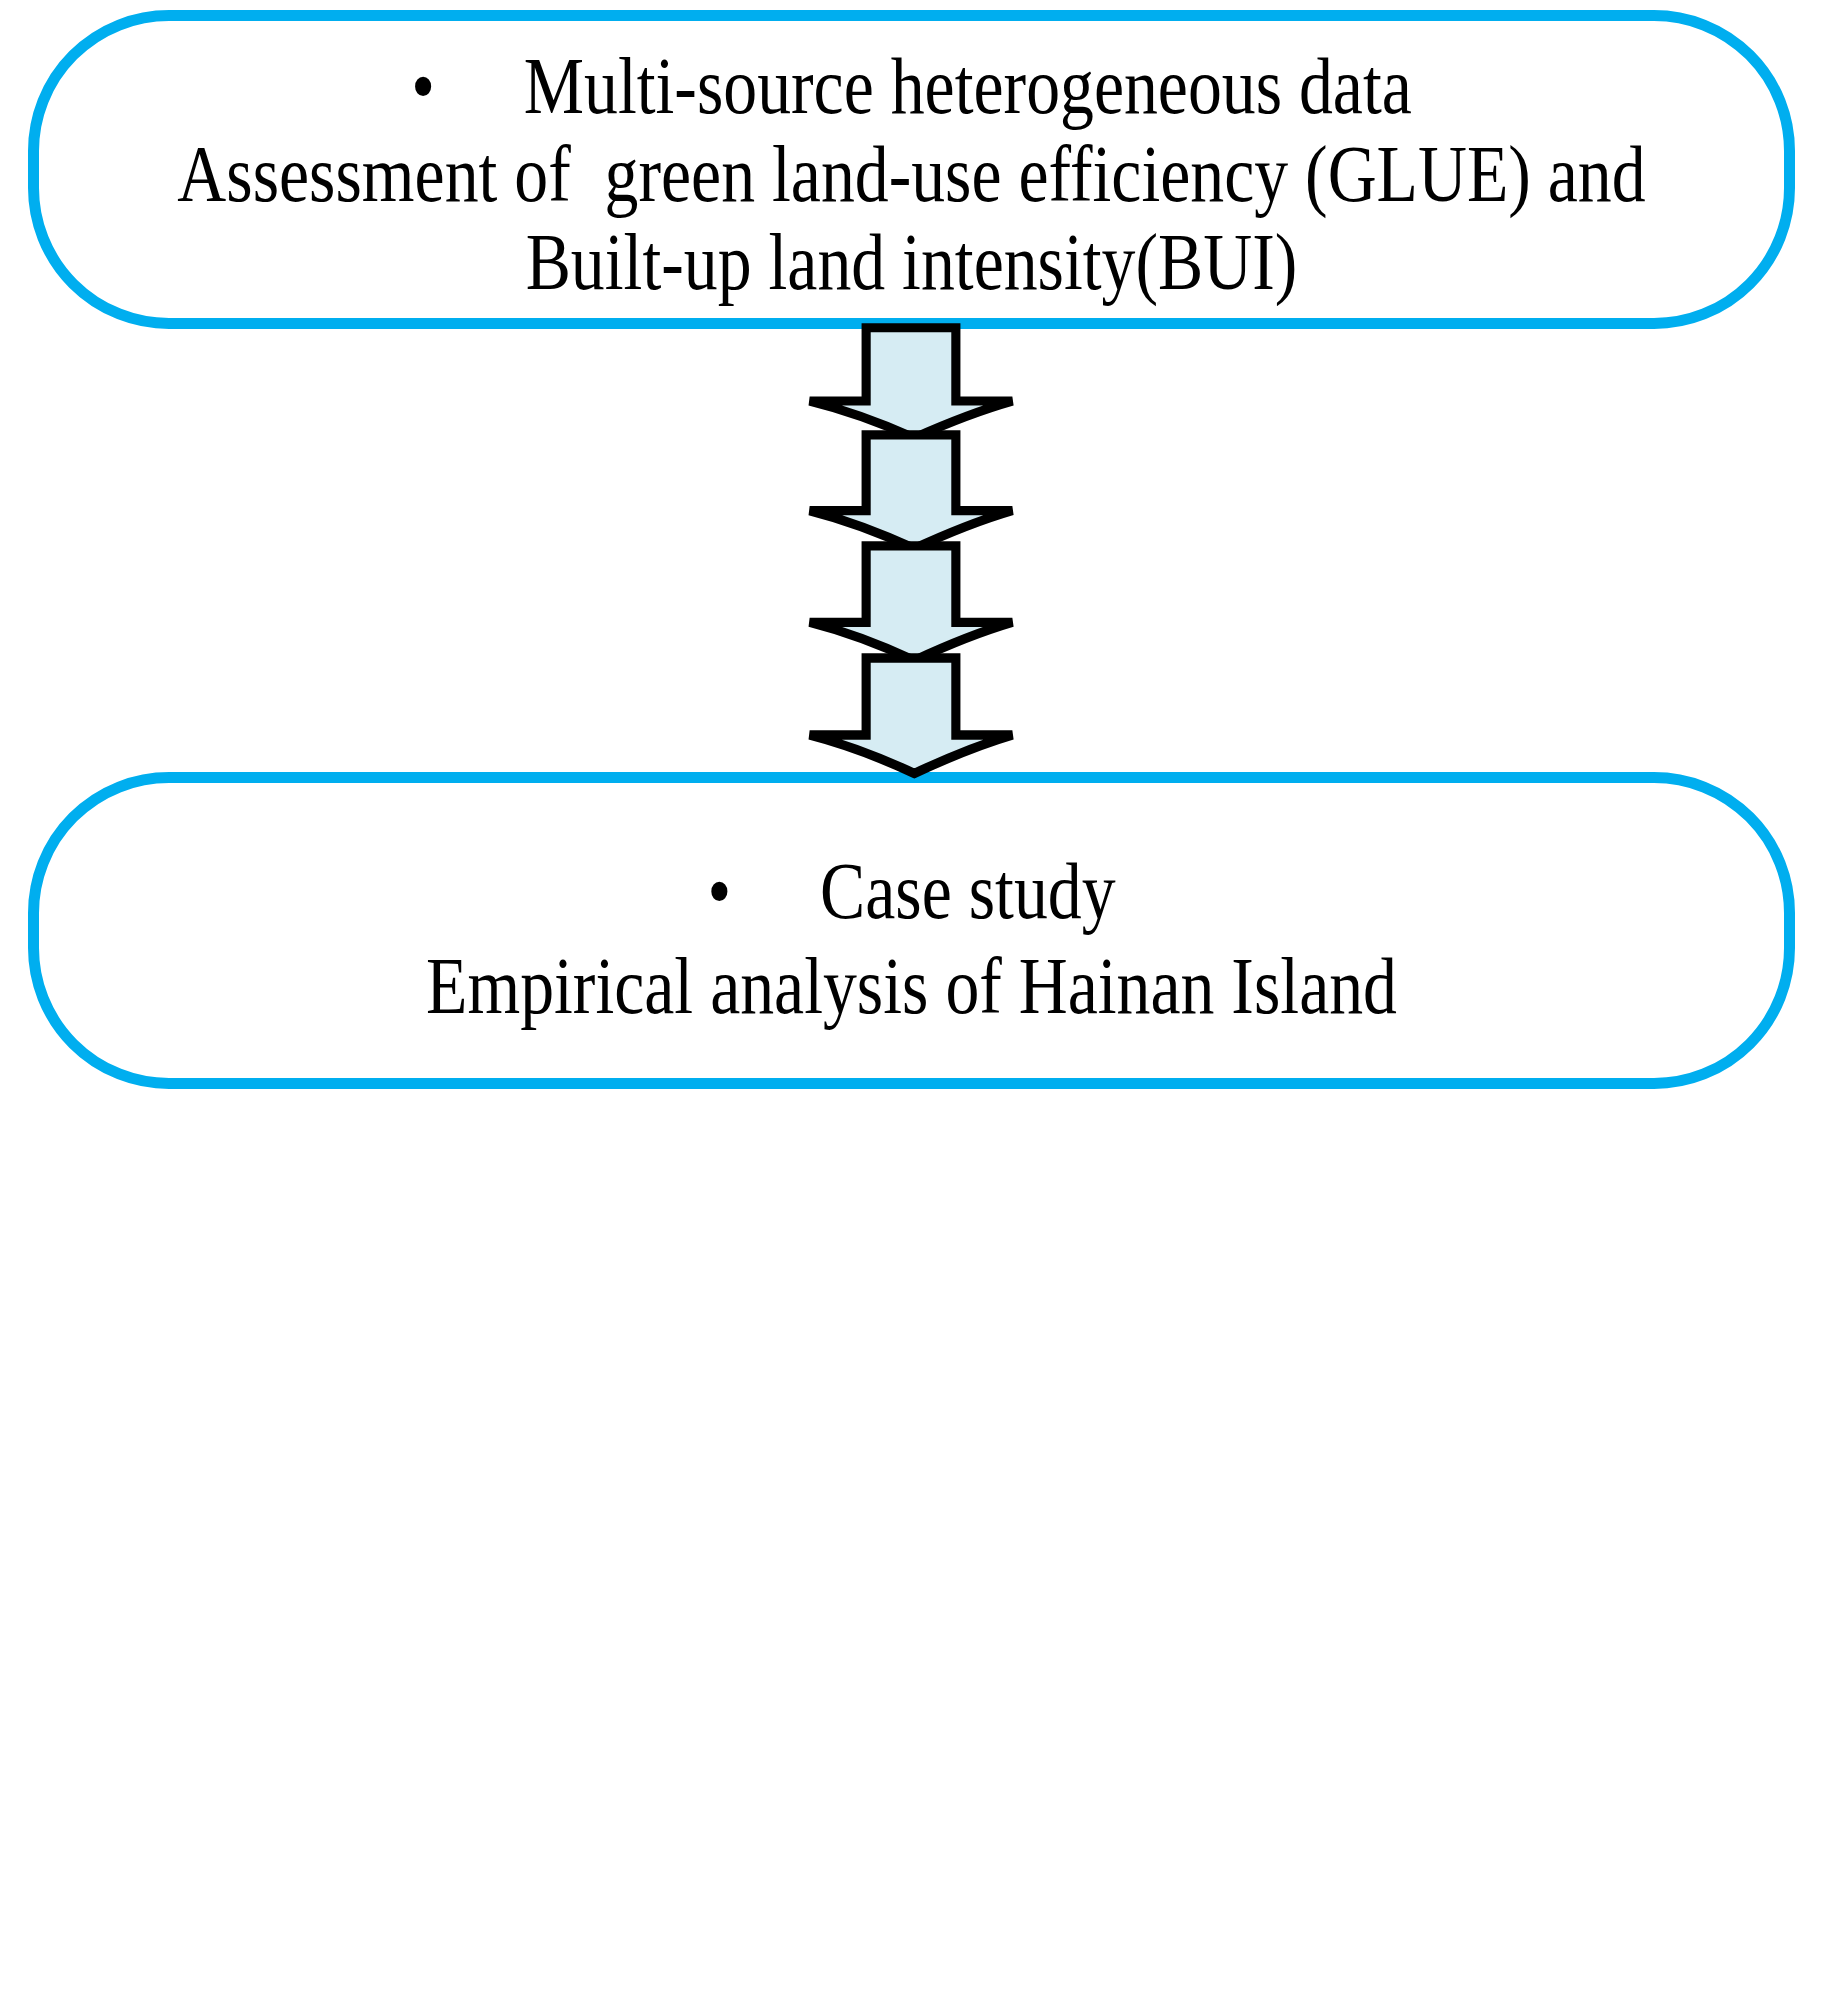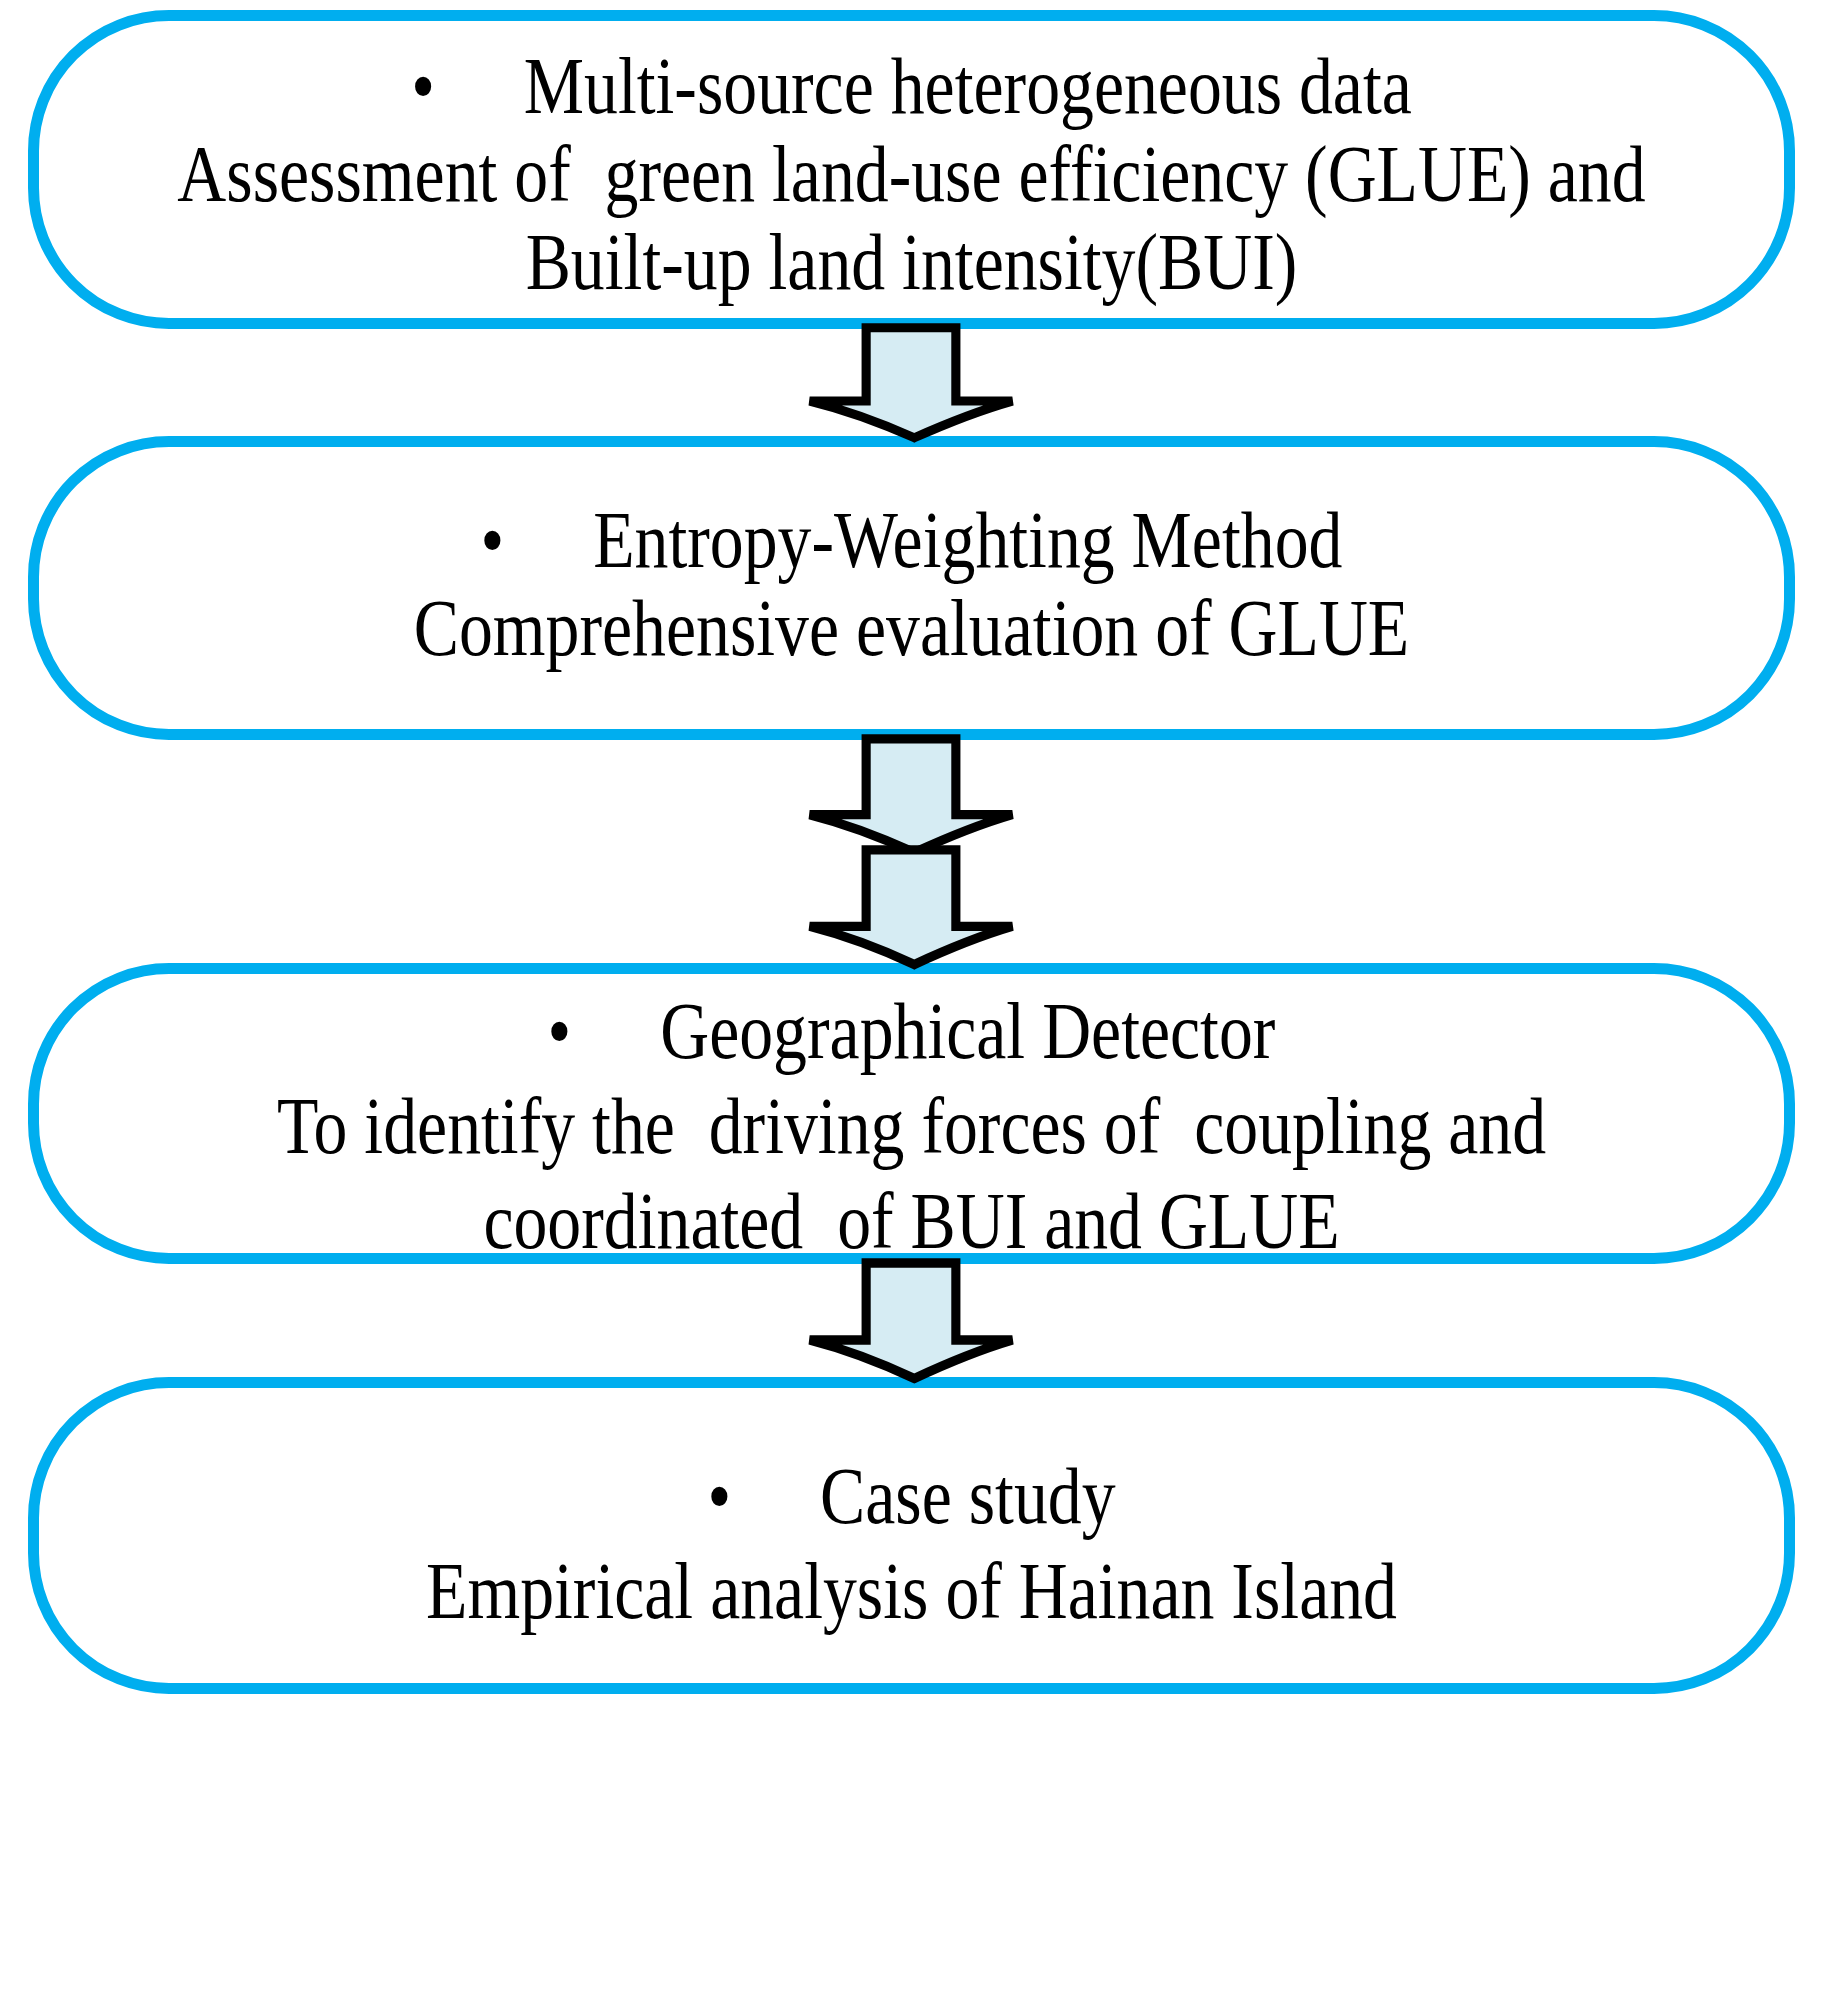--- a/index.html
+++ b/index.html
@@ -85,43 +85,34 @@
     <div class="txt-line">Assessment of  green land-use efficiency (GLUE) and</div>
     <div class="txt-line">Built-up land intensity(BUI)</div>
   </div>
 
   <div class="arrow-wrap aw-1">
     <svg viewBox="0 0 260 150" preserveAspectRatio="none">
       <path d="M 76 7 H 184 V 97 H 252 Q 200 112 134 142 Q 68 112 8 97 H 76 Z" stroke="#000000" stroke-width="11" stroke-linejoin="miter" fill="#d6ecf3"></path>
     </svg>
   </div>
 
-  <div class="box box-2 lh-tight">
-    <div class="txt-line"><span class="bullet">•</span><span>Entropy-Weighting Method</span></div>
-    <div class="txt-line">Comprehensive evaluation of GLUE</div>
-  </div>
 
   <div class="arrow-wrap aw-2">
     <svg viewBox="0 0 260 150" preserveAspectRatio="none">
       <path d="M 76 7 H 184 V 97 H 252 Q 200 112 134 142 Q 68 112 8 97 H 76 Z" stroke="#000000" stroke-width="11" stroke-linejoin="miter" fill="#d6ecf3"></path>
     </svg>
   </div>
 
 
   <div class="arrow-wrap aw-3">
     <svg viewBox="0 0 260 150" preserveAspectRatio="none">
       <path d="M 76 7 H 184 V 97 H 252 Q 200 112 134 142 Q 68 112 8 97 H 76 Z" stroke="#000000" stroke-width="11" stroke-linejoin="miter" fill="#d6ecf3"></path>
     </svg>
   </div>
 
-  <div class="box box-4 lh-wide">
-    <div class="txt-line"><span class="bullet">•</span><span>Geographical Detector</span></div>
-    <div class="txt-line">To identify the  driving forces of  coupling and</div>
-    <div class="txt-line">coordinated  of BUI and GLUE</div>
-  </div>
 
   <div class="arrow-wrap aw-4">
     <svg viewBox="0 0 260 150" preserveAspectRatio="none">
       <path d="M 76 7 H 184 V 97 H 252 Q 200 112 134 142 Q 68 112 8 97 H 76 Z" stroke="#000000" stroke-width="11" stroke-linejoin="miter" fill="#d6ecf3"></path>
     </svg>
   </div>
 
   <div class="box box-5 lh-wide">
     <div class="txt-line"><span class="bullet">•</span><span>Case study</span></div>
     <div class="txt-line">Empirical analysis of Hainan Island</div>

